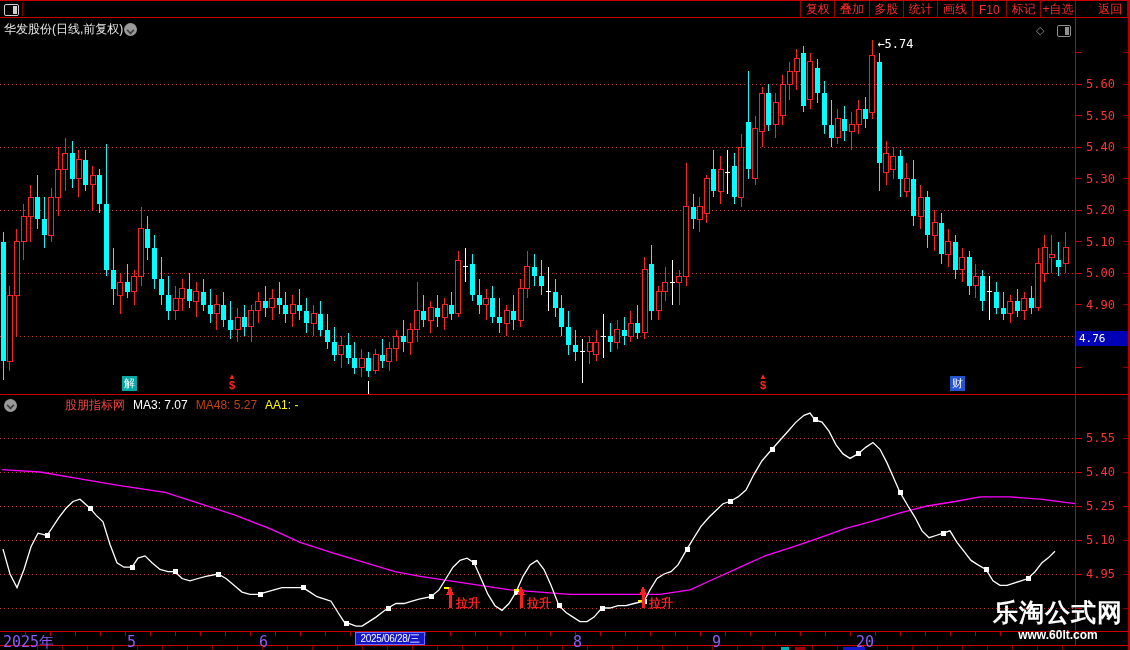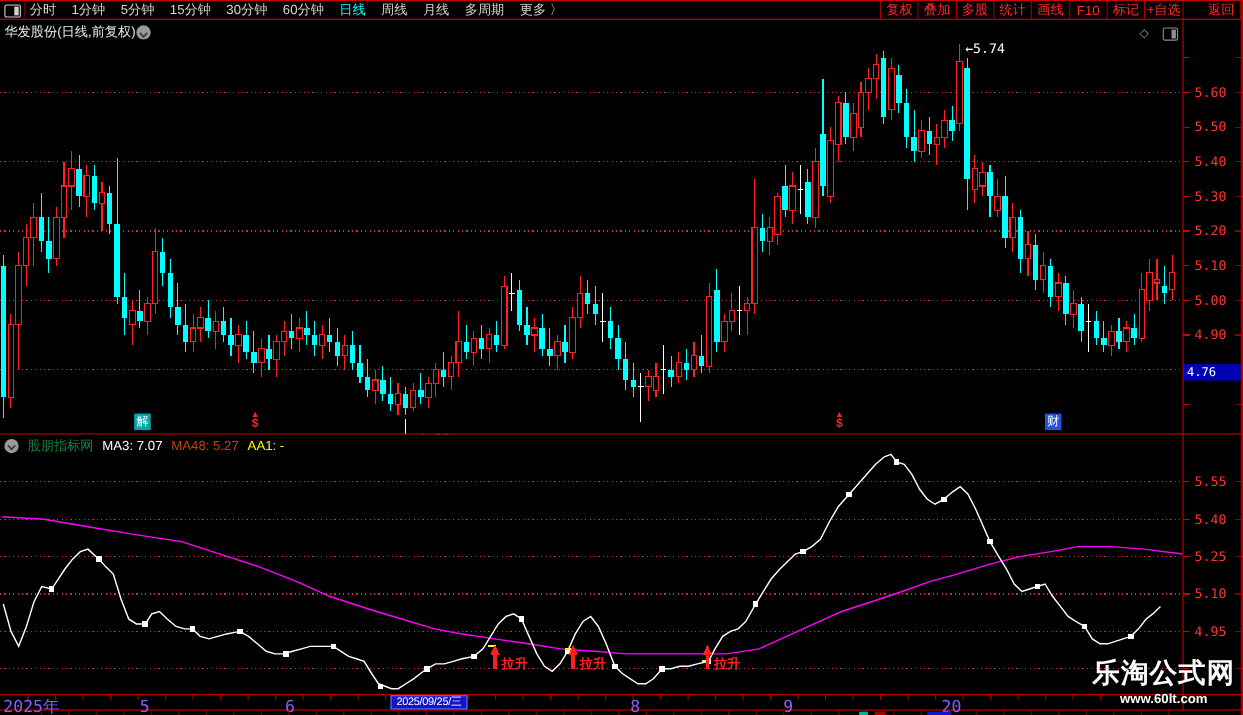--- a/index.html
+++ b/index.html
@@ -40,21 +40,21 @@
   #cur-price{position:absolute;left:1076px;top:331px;width:52px;height:15px;background:#0000b4;
     color:#fff;font-size:11px;line-height:15px;padding-left:3px;box-sizing:border-box;}
   #date-badge{position:absolute;left:355px;top:632px;width:70px;height:13px;background:#1414c8;
     border:1px solid #6a6aff;color:#fff;font-size:10px;line-height:11px;text-align:center;
     letter-spacing:-0.3px;box-sizing:border-box;}
   
   #ind-header{position:absolute;left:4px;top:398px;height:14px;display:flex;align-items:center;gap:8px;font-size:12px;}
   #ind-chevron{position:relative;flex:0 0 13px;height:13px;border-radius:50%;background:#9a9a9a;}
   #ind-chevron:after{content:"";position:absolute;left:3px;top:3px;width:5px;height:5px;
     border-right:2px solid #3c3c3c;border-bottom:2px solid #3c3c3c;transform:rotate(45deg) scale(.8);}
-  #ind-title{color:#15803d;}
+  #ind-title{color:#ef4444;margin-left:40px;}
   #ma3{color:#ffffff;}
   #ma48{color:#c2410c;}
   #aa1{color:#ffff00;}
   
   #xaxis .xlab{position:absolute;top:633px;color:#8b5cf6;font-size:15px;}
   
   #watermark{position:absolute;left:988px;top:599px;width:140px;text-align:center;color:#fdfdfd;z-index:9;}
   #wm1{font-size:25px;font-weight:bold;letter-spacing:1px;line-height:26px;}
   #wm2{font-size:12px;font-weight:bold;line-height:20px;}
   
@@ -69,33 +69,20 @@
 </head>
 <body>
 
 <div id="screen">
 
   <div id="topbar">
     <div id="pane-icon">
         <span></span>
       </div>
     <div id="tb-sep-left"></div>
-    <div id="periods">
-        <span class="period">分时</span>
-        <span class="period">1分钟</span>
-        <span class="period">5分钟</span>
-        <span class="period">15分钟</span>
-        <span class="period">30分钟</span>
-        <span class="period">60分钟</span>
-        <span class="period active">日线</span>
-        <span class="period">周线</span>
-        <span class="period">月线</span>
-        <span class="period">多周期</span>
-        <span class="period">更多 〉</span>
-      </div>
     <div id="tools">
         <span class="tool">复权</span>
         <span class="tool">叠加</span>
         <span class="tool">多股</span>
         <span class="tool">统计</span>
         <span class="tool">画线</span>
         <span class="tool">F10</span>
         <span class="tool">标记</span>
         <span class="tool">+自选</span>
         <span class="tool">返回</span>
@@ -962,21 +949,21 @@
       <div style="position: absolute; left: 962px; top: 646px; width: 1px; height: 4px; background: rgb(122, 0, 0);"></div>
       <div style="position: absolute; left: 975px; top: 632px; width: 1px; height: 4px; background: rgb(180, 0, 0);"></div>
       <div style="position: absolute; left: 987px; top: 646px; width: 1px; height: 4px; background: rgb(122, 0, 0);"></div>
       <div style="position: absolute; left: 1000px; top: 632px; width: 1px; height: 4px; background: rgb(180, 0, 0);"></div>
       <div style="position: absolute; left: 1012px; top: 646px; width: 1px; height: 4px; background: rgb(122, 0, 0);"></div>
       <div style="position: absolute; left: 1025px; top: 632px; width: 1px; height: 4px; background: rgb(180, 0, 0);"></div>
       <div style="position: absolute; left: 1037px; top: 646px; width: 1px; height: 4px; background: rgb(122, 0, 0);"></div>
       <div style="position: absolute; left: 1050px; top: 632px; width: 1px; height: 4px; background: rgb(180, 0, 0);"></div>
       <div style="position: absolute; left: 1062px; top: 646px; width: 1px; height: 4px; background: rgb(122, 0, 0);"></div>
     </div>
-  <div id="date-badge">2025/09/25/三</div>
+  <div id="date-badge">2025/06/28/三</div>
 
   <div class="sliver" style="left:781px;width:8px;background:#00b0b0;"></div>
   <div class="sliver" style="left:795px;width:10px;background:#a00000;"></div>
   <div class="sliver" style="left:843px;width:22px;background:#1414c8;"></div>
 
   <div id="vaxis"></div>
   <div id="rborder"></div>
 
   <div id="watermark">
     <div id="wm1">乐淘公式网</div>

